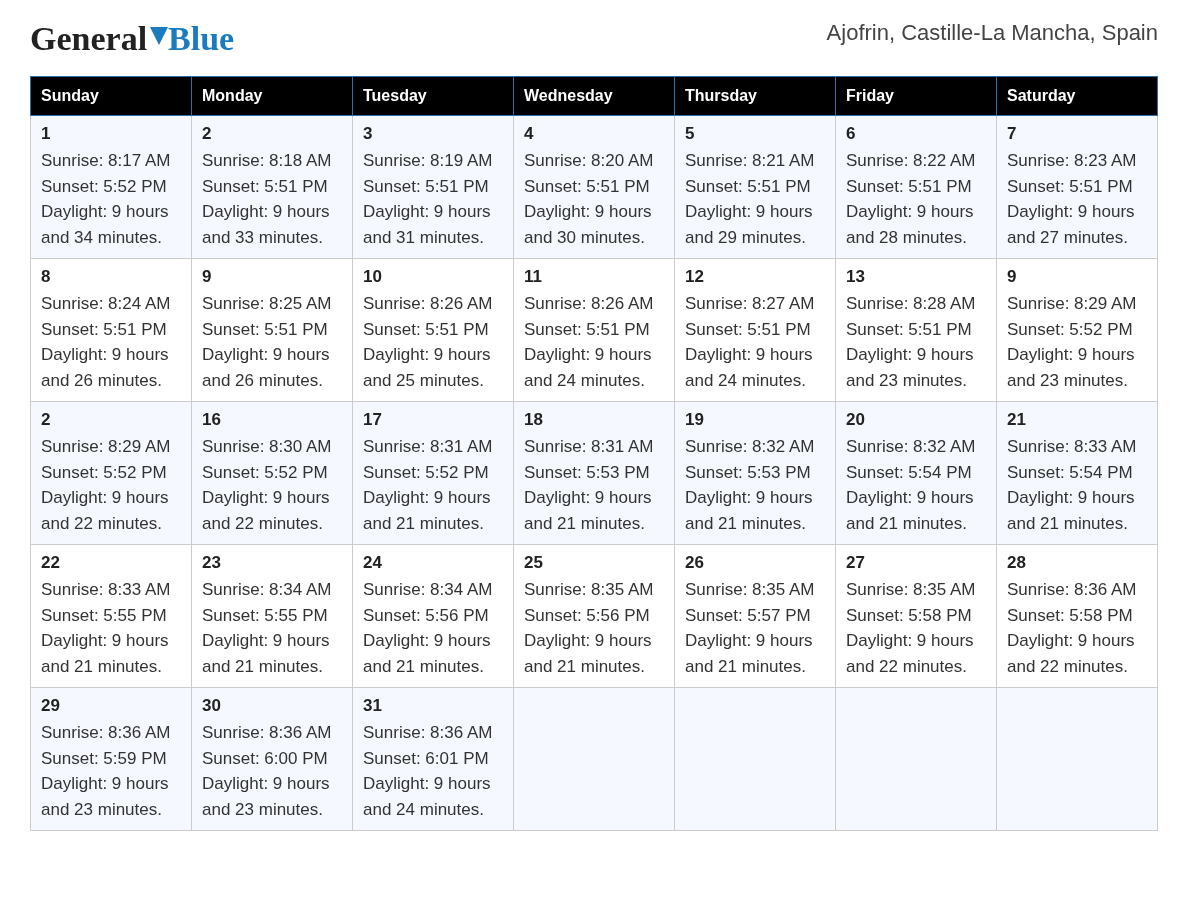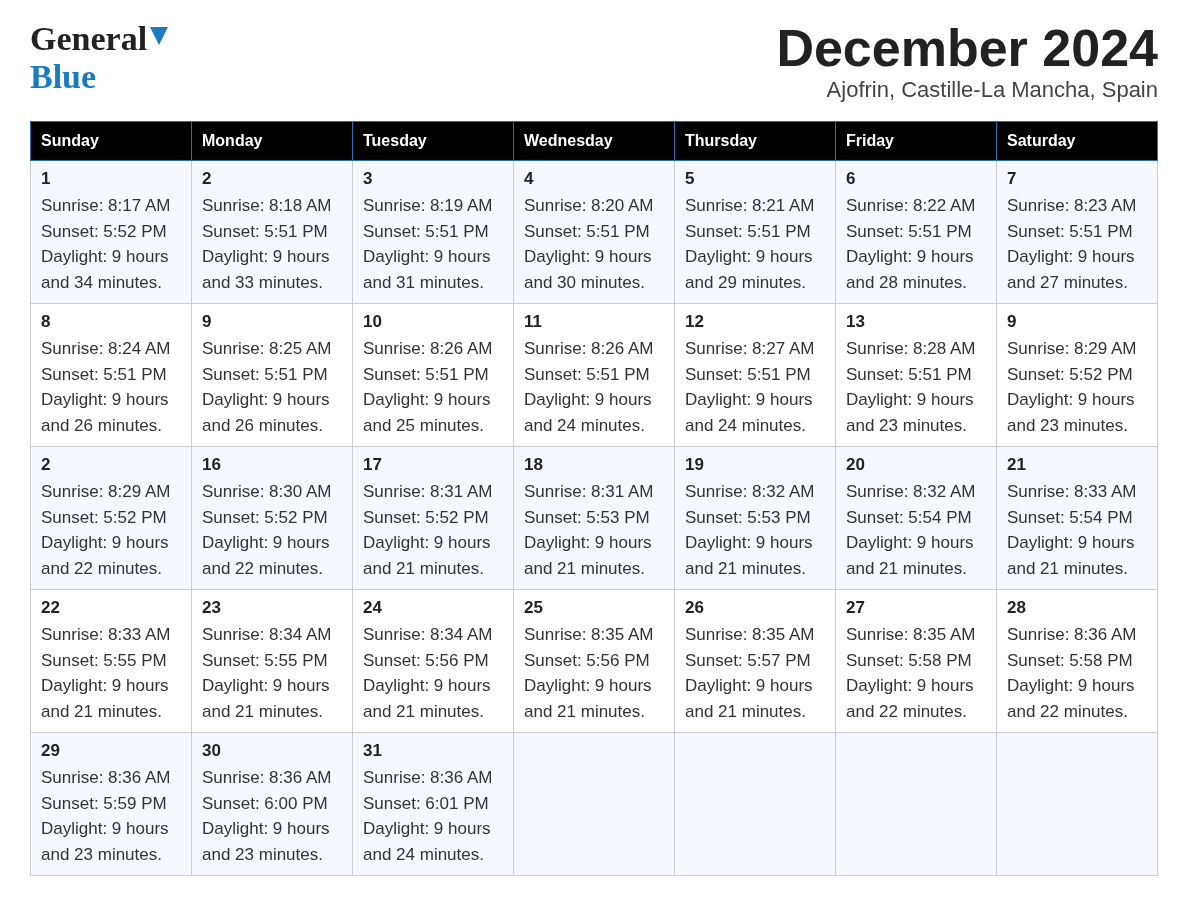--- a/index.html
+++ b/index.html
@@ -11,21 +11,21 @@
       min-height: 918px;
     }
     .header-area {
       display: flex;
       justify-content: space-between;
       align-items: flex-start;
       margin-bottom: 18px;
     }
     .logo-area {
       display: flex;
-      flex-direction: column;
+      flex-direction: row;
     }
     .title-area {
       text-align: right;
     }
     .month-title {
       font-size: 52px;
       font-weight: bold;
       color: #222;
       line-height: 1.1;
     }
@@ -91,21 +91,20 @@
         <svg width="18" height="20" viewBox="0 0 18 20">
             <polygon points="0,0 18,0 9,18" fill="#1a7bbf"></polygon>
           </svg>
       </span>
     </div>
     <div>
       <span style="font-family:Georgia,serif;font-size:34px;font-weight:bold;color:#1a7bbf;">Blue</span>
     </div>
   </div>
   <div class="title-area">
-    <div class="month-title">December 2024</div>
     <div class="location-title">Ajofrin, Castille-La Mancha, Spain</div>
   </div>
 </div>
 
 <table class="calendar-table">
   <thead>
     <tr>
     <th>Sunday</th>
         <th>Monday</th>
         <th>Tuesday</th>

